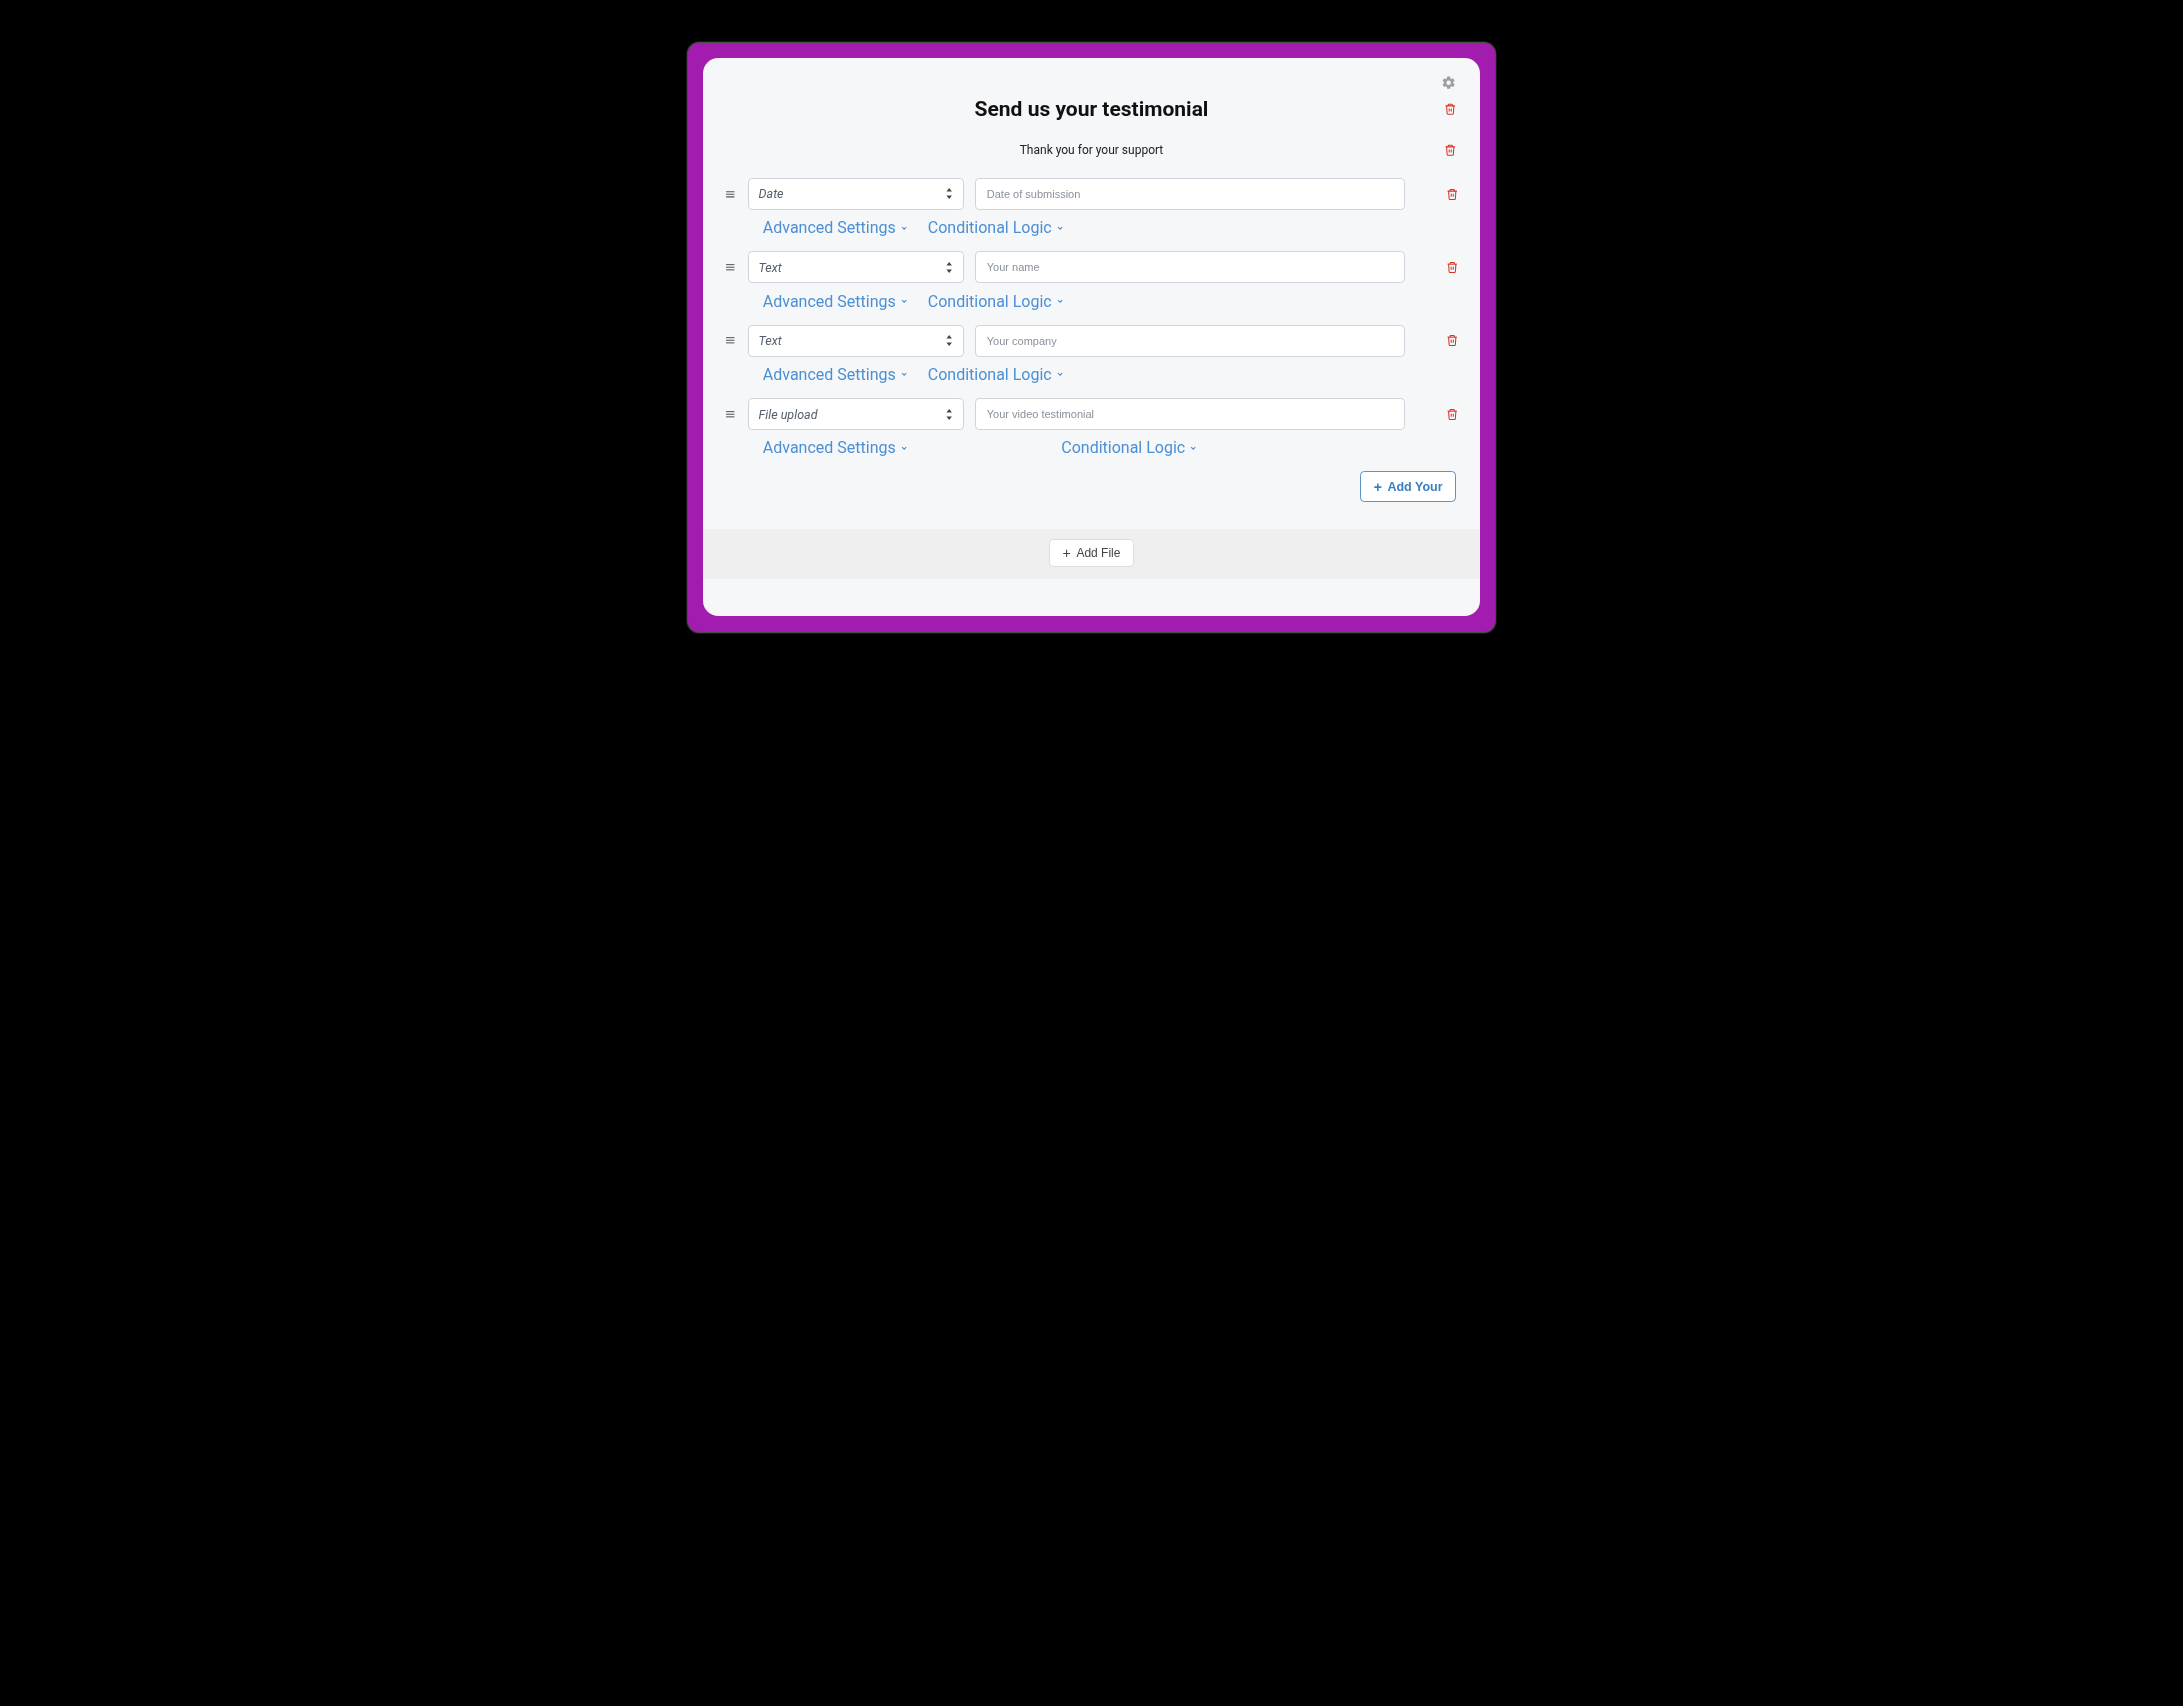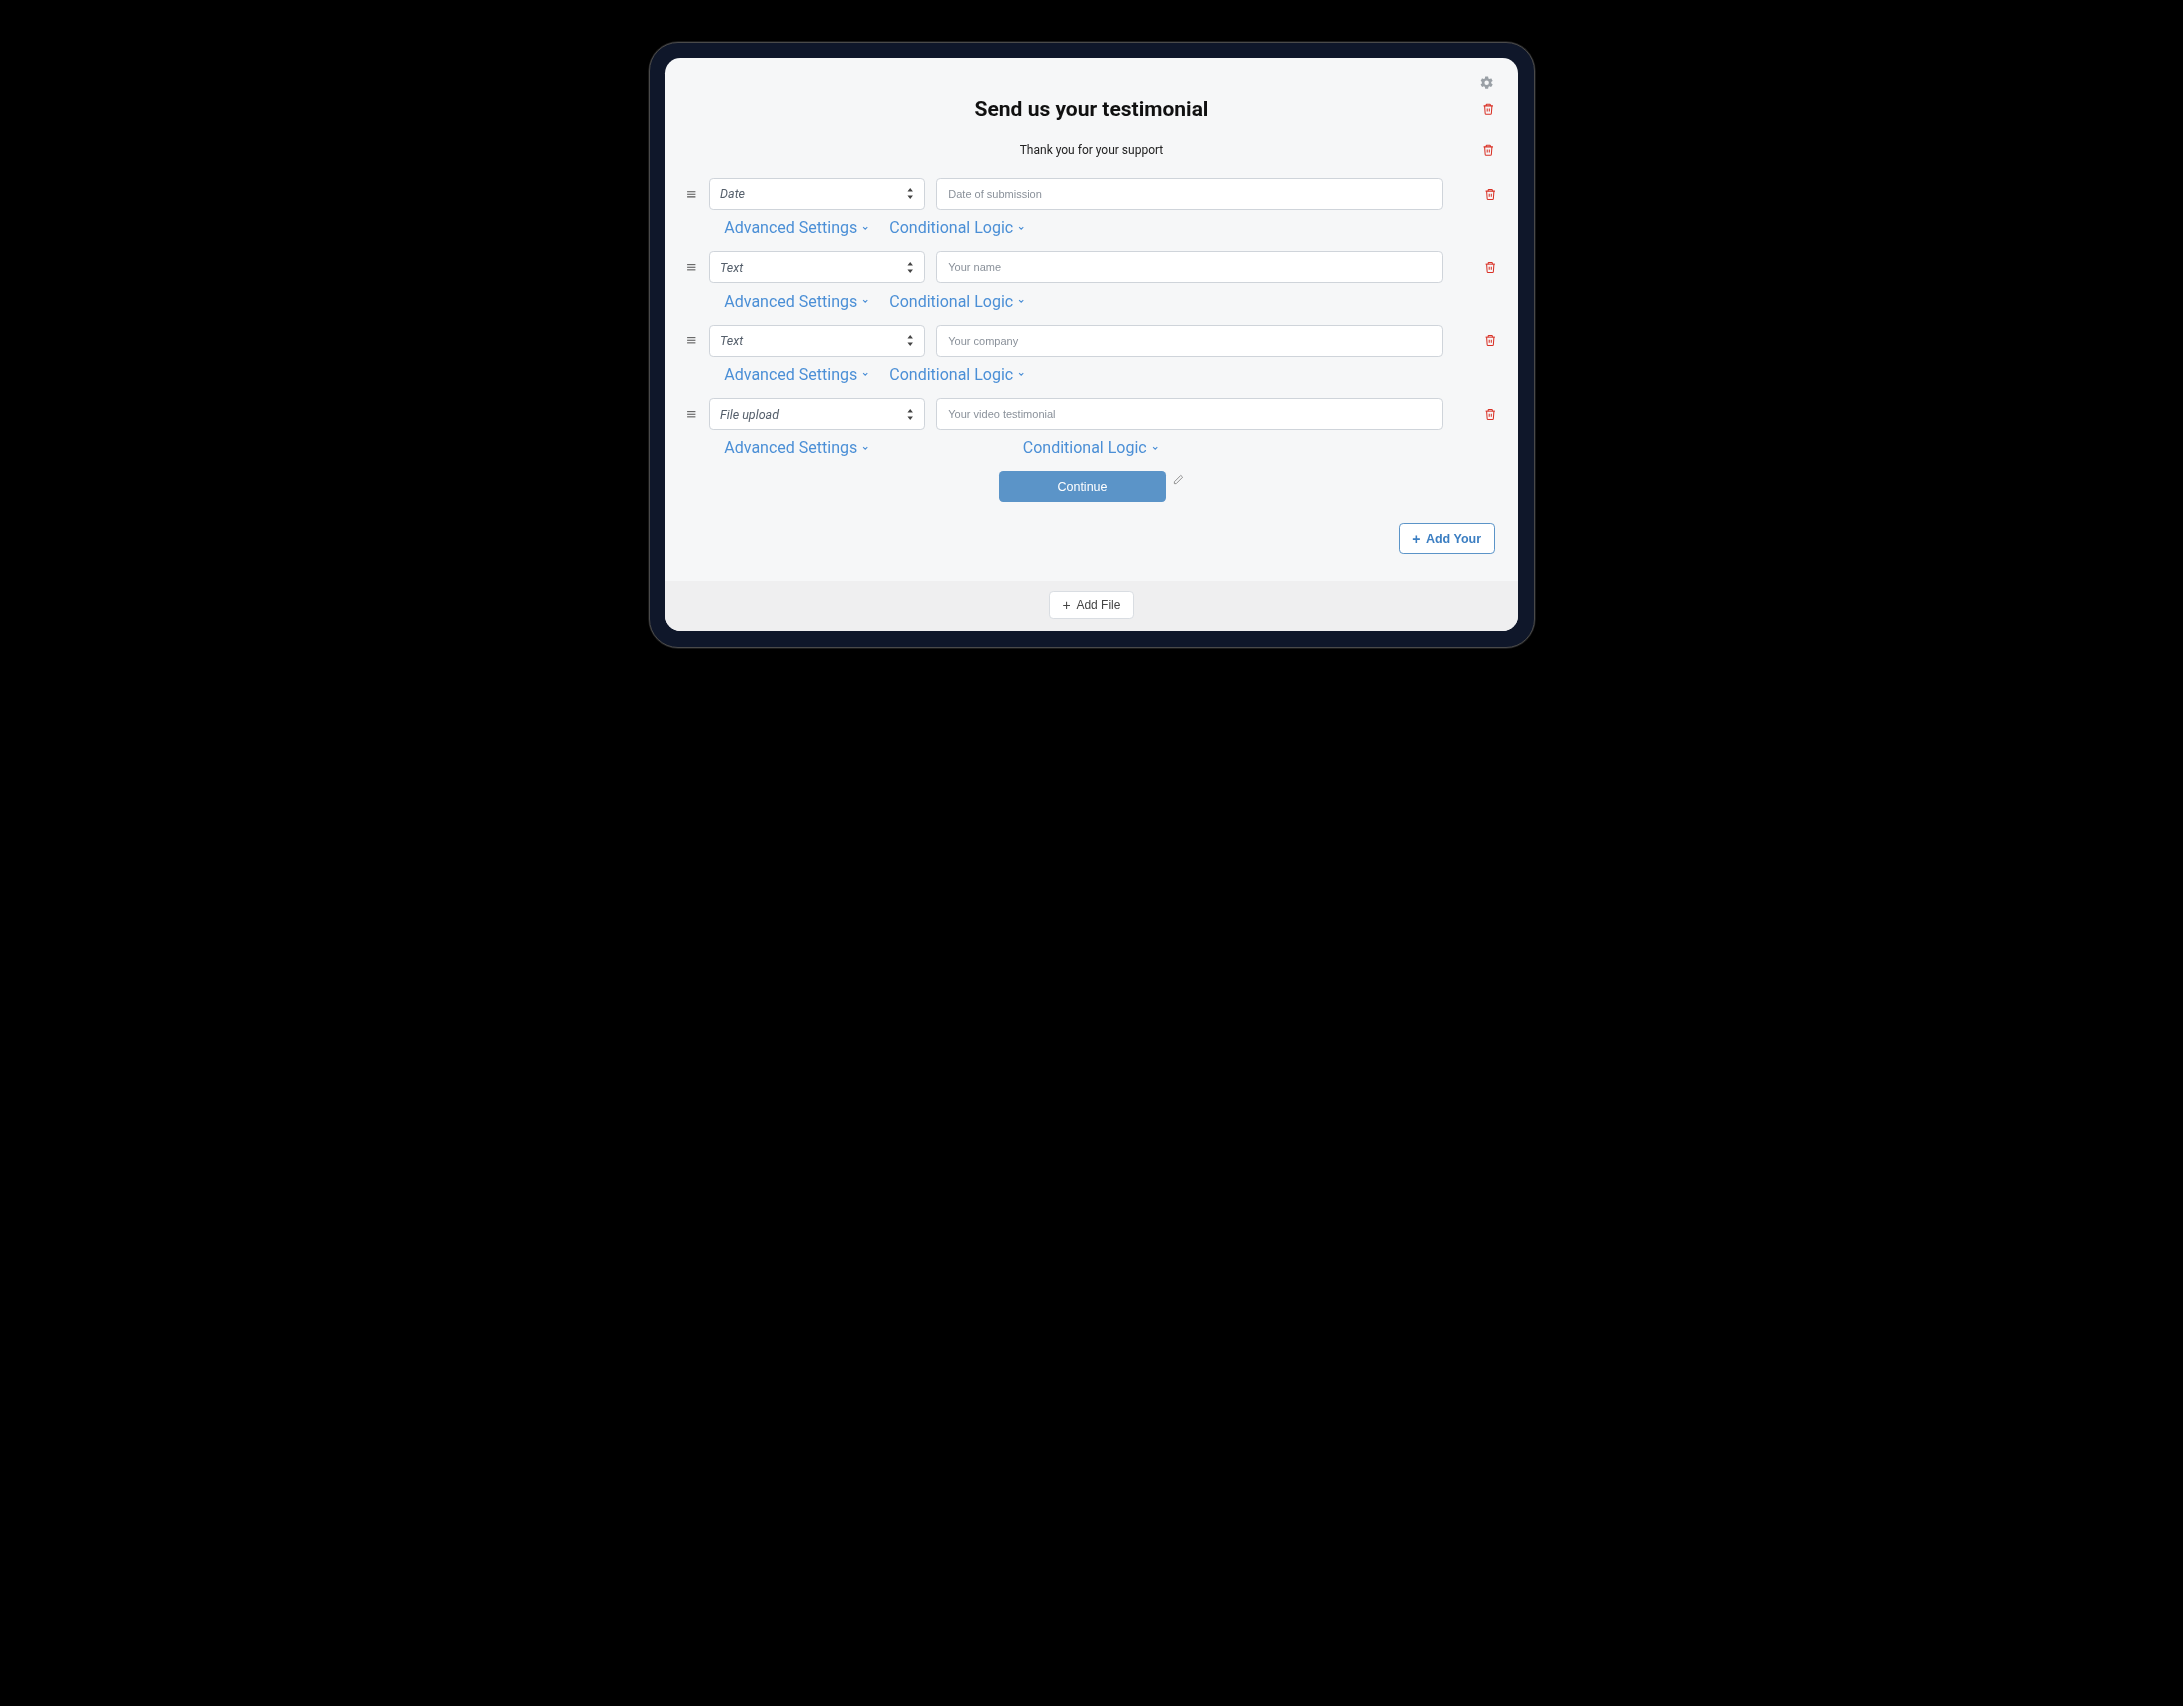--- a/index.html
+++ b/index.html
@@ -6,24 +6,24 @@
   html, body { width: 100%; height: 100%; }
   body {
     background: #000;
     font-family: -apple-system, BlinkMacSystemFont, "Segoe UI", Roboto, Helvetica, Arial, sans-serif;
     display: flex;
     align-items: flex-start;
     justify-content: center;
     padding: 42px 28px 84px 28px;
   }
   .device-frame {
-    width: 886px;
-    background: #0f172a;
+    width: 809px;
+    background: #a21caf;
     border: 1.4px solid #4a4a4a;
-    border-radius: 29px;
+    border-radius: 12px;
     padding: 15.3px;
     box-shadow: 0 0 0 0.7px #222;
   }
   .screen {
     background: #f6f7f8;
     border-radius: 15.3px;
     width: 100%;
     min-height: 558px;
     padding: 16.7px 19.5px 0 19.5px;
     position: relative;
@@ -460,28 +460,20 @@
               <span class="chev">
                 <svg viewBox="0 0 24 24" fill="none" stroke="currentColor" stroke-width="3">
                   <polyline points="6 9 12 15 18 9"></polyline>
                 </svg>
               </span>
             </span>
           </div>
         </div>
       </div>
 
-    <div class="continue-row">
-      <button class="continue-btn">Continue</button>
-      <span class="edit-pencil">
-        <svg viewBox="0 0 24 24" fill="none" stroke="currentColor" stroke-width="2">
-            <path d="M17 3l4 4L7 21H3v-4L17 3z"></path>
-          </svg>
-      </span>
-    </div>
 
     <div class="add-field-row">
       <button class="add-field-btn">
         <span class="plus">+</span>
         <span>Add Your</span>
       </button>
     </div>
 
     <div class="add-page-bar">
       <button class="add-page-btn">

